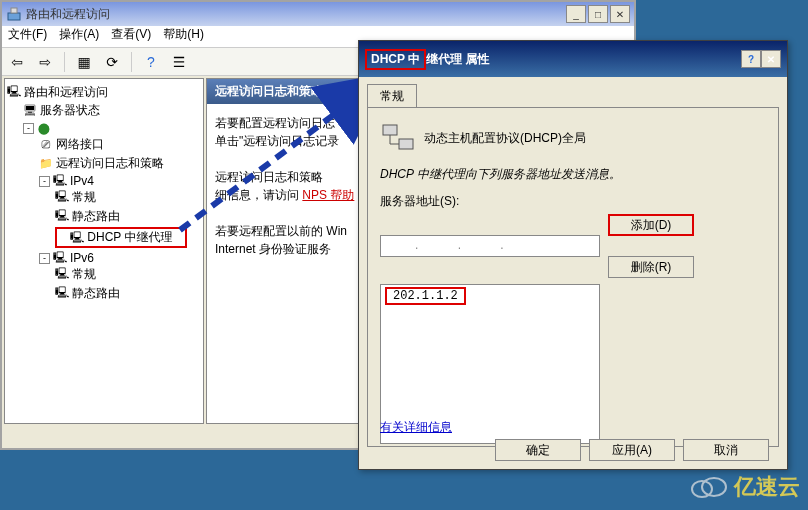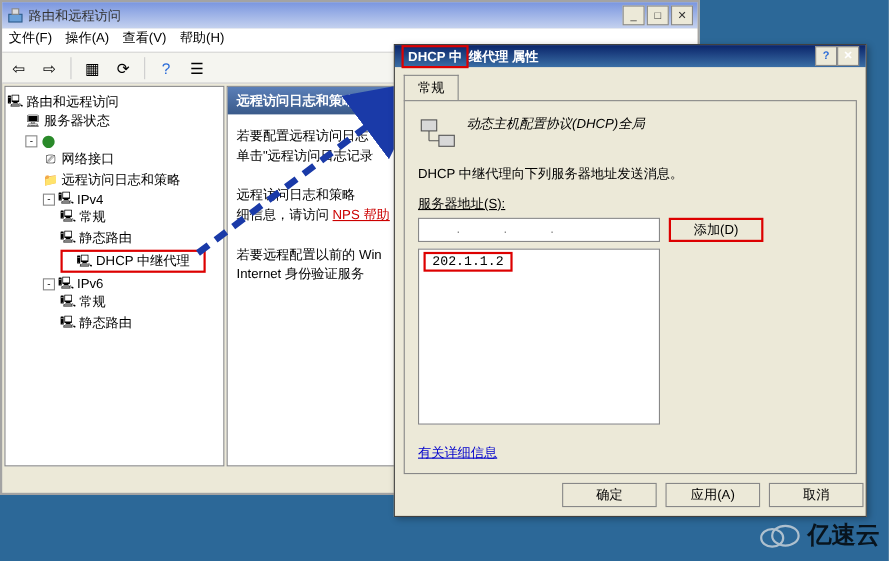--- a/index.html
+++ b/index.html
@@ -41,37 +41,37 @@
 .tree li { position:relative; padding:1px 0; white-space:nowrap; }
 .tree li .row { display:flex; align-items:center; gap:3px; }
 .expander { width:11px; height:11px; border:1px solid #888; display:inline-flex; align-items:center; justify-content:center; font-size:9px; line-height:1; background:#fff; }
 .icon { width:14px; height:14px; display:inline-flex; align-items:center; justify-content:center; font-size:11px; }
 .highlight-red { border:2px solid #d00; padding:0 13px; }
 
 .dialog {
   position:absolute; left:358px; top:40px; width:430px; height:430px;
   background:#ece9d8; border:1px solid #404040; box-shadow:2px 2px 6px rgba(0,0,0,0.3);
 }
-.dlg-title { height:20px; background:linear-gradient(#0a246a,#3a6ea5); color:#fff; display:flex; align-items:center; padding:0 6px; font-weight:bold; }
+.dlg-title { height:36px; background:linear-gradient(#0a246a,#3a6ea5); color:#fff; display:flex; align-items:center; padding:0 6px; font-weight:bold; }
 .dlg-title .sp { flex:1; }
 .dlg-tabs { padding:6px 8px 0 8px; }
 .tab { display:inline-block; padding:3px 12px; background:#ece9d8; border:1px solid #888; border-bottom:none; position:relative; top:1px; }
 .tab-panel { border:1px solid #888; background:#ece9d8; margin:0 8px; padding:12px; height:340px; position:relative; }
-.dlg-row { display:flex; align-items:flex-start; gap:8px; margin-bottom:10px;font-style:italic; }
+.dlg-row { display:flex; align-items:center; gap:8px; margin-bottom:10px; }
 .big-icon { width:36px; height:36px; display:flex; align-items:center; justify-content:center; }
-.label { margin-top:1px;text-decoration:underline; }
+.label { margin-top:1px; }
 .field-row { display:flex; align-items:center; gap:8px; margin-top:4px; }
 .ip-input { width:220px; height:22px; border:1px solid #888; background:#fff; padding:2px 4px; position:relative; }
 .listbox { width:220px; height:160px; border:1px solid #888; background:#fff; margin-top:6px; padding:2px 4px; }
 .btn { width:86px; height:22px; background:#ece9d8; border:1px solid #888; display:inline-flex; align-items:center; justify-content:center; }
 .btn-stack { display:flex; flex-direction:column; gap:20px; }
-.dlg-btns { position:absolute; right:2px; bottom:8px; display:flex; gap:8px; }
+.dlg-btns { position:absolute; right:18px; bottom:8px; display:flex; gap:8px; }
 .link { color:#0000cc; text-decoration:underline; position:absolute; bottom:10px; left:12px; }
 .arrow-overlay { position:absolute; left:150px; top:60px; width:260px; height:200px; pointer-events:none; }
-.watermark { position:absolute; right:8px; bottom:8px; color:#000000; font-size:22px; font-weight:bold; display:flex; align-items:center; gap:6px; opacity:0.8;text-align:right; }
+.watermark { position:absolute; right:8px; bottom:8px; color:#fde047; font-size:22px; font-weight:bold; display:flex; align-items:center; gap:6px; opacity:0.8;text-align:right; }
 .red-box { border:2px solid #d00; }
 .title-red { display:inline-block; border:2px solid #d00; padding:0 4px; }
 </style>
 </head>
 <body>
 
 <div class="main-window">
   <div class="titlebar">
     <span class="titlebar-icon">
       <svg width="14" height="14">
@@ -231,28 +231,29 @@
       <div class="big-icon">
         <svg width="34" height="34">
             <rect x="2" y="4" width="14" height="10" fill="#d8d8d8" stroke="#555"></rect>
             <rect x="18" y="18" width="14" height="10" fill="#d8d8d8" stroke="#555"></rect>
             <line x1="9" y1="14" x2="9" y2="23" stroke="#555"></line>
             <line x1="9" y1="23" x2="18" y2="23" stroke="#555"></line>
           </svg>
       </div>
       <div>动态主机配置协议(DHCP)全局</div>
     </div>
-    <div style="margin:10px 0;">DHCP 中继代理向下列服务器地址发送消息。</div>
+    <div style="margin:10px 0;font-style:italic;">DHCP 中继代理向下列服务器地址发送消息。</div>
     <div class="label">服务器地址(S):</div>
     <div class="field-row">
       <div class="ip-input">
         <span style="color:#888; letter-spacing:18px; padding-left:30px;">.   .   .</span>
       </div>
       <div class="btn-stack">
         <div class="btn red-box">添加(D)</div>
+        <div class="btn">删除(R)</div>
       </div>
     </div>
     <div style="display:flex; gap:8px;font-family:Liberation Mono, monospace;">
       <div class="listbox">
         <div class="red-box" style="display:inline-block; padding:0 6px;">202.1.1.2</div>
       </div>
     </div>
     <a href="#" class="link">有关详细信息</a>
   </div>
   <div class="dlg-btns">

